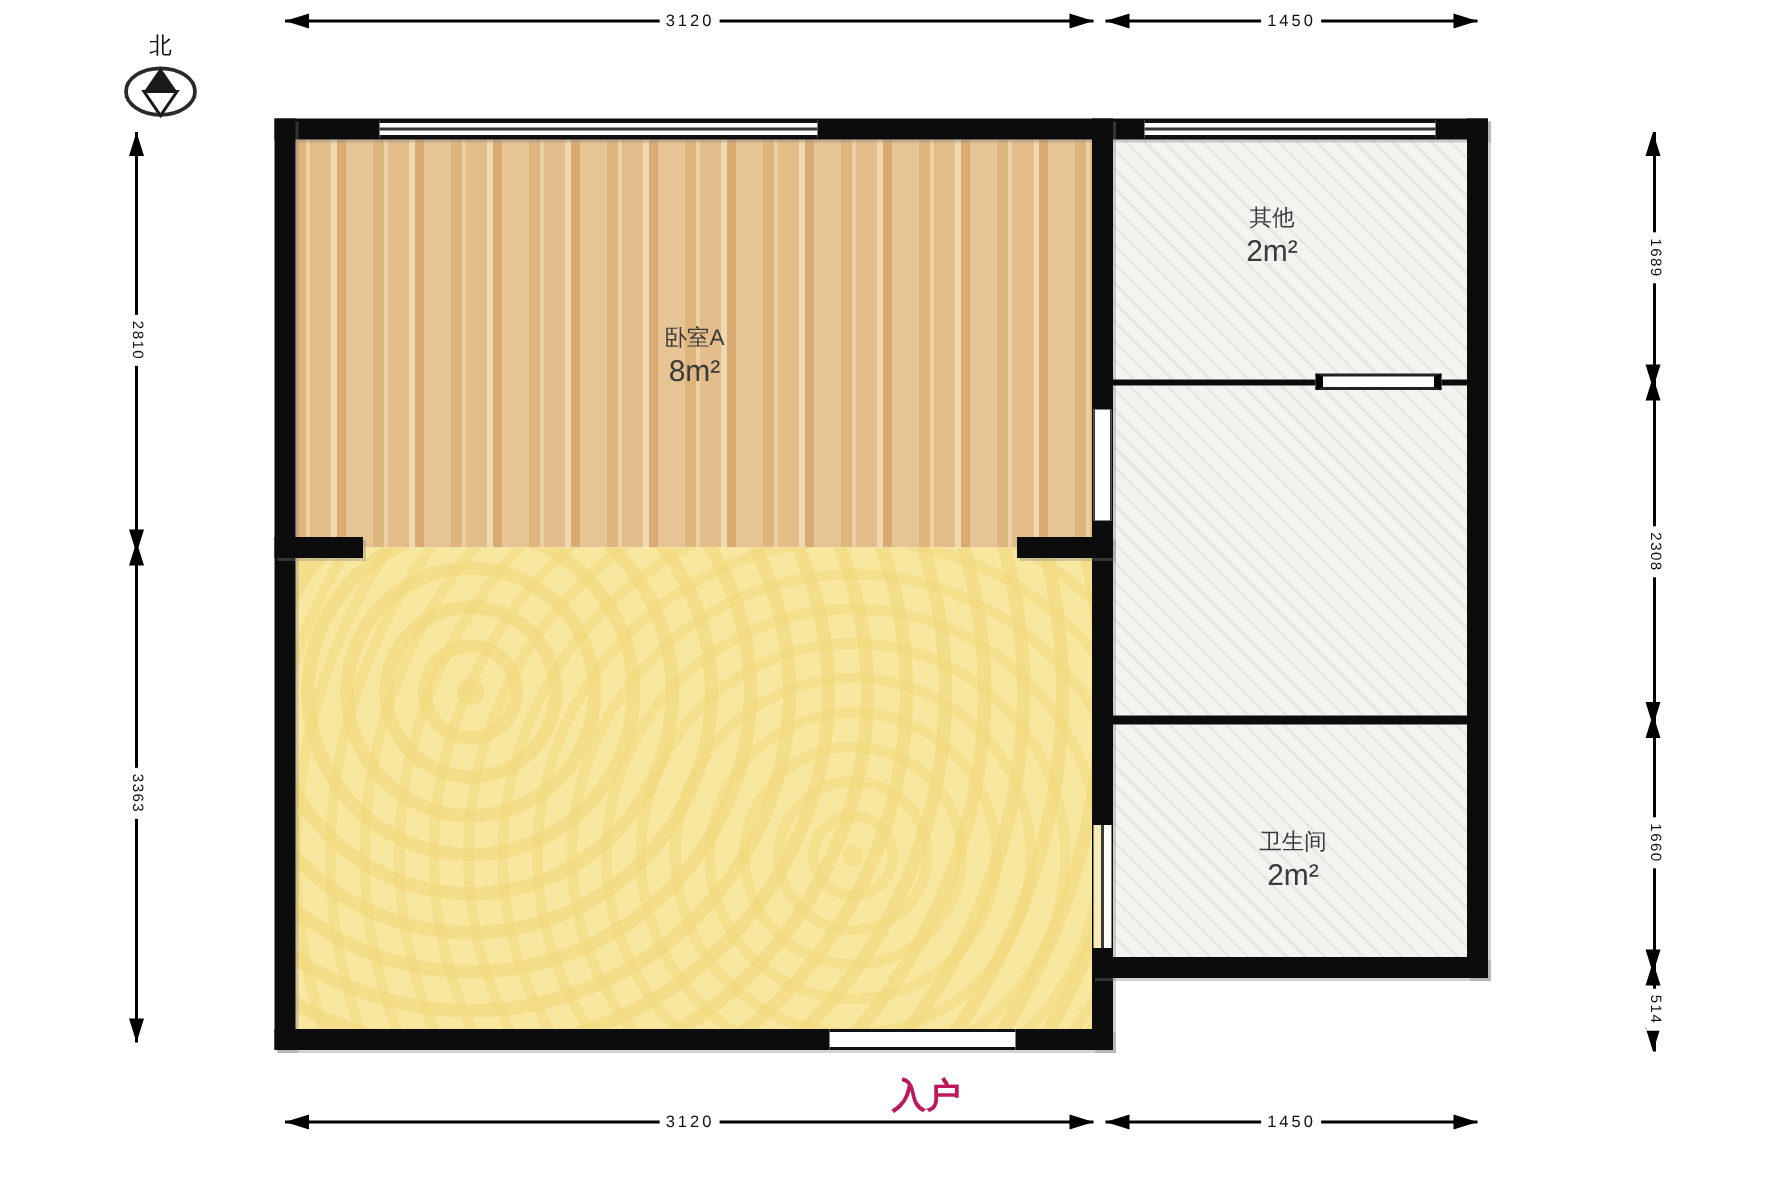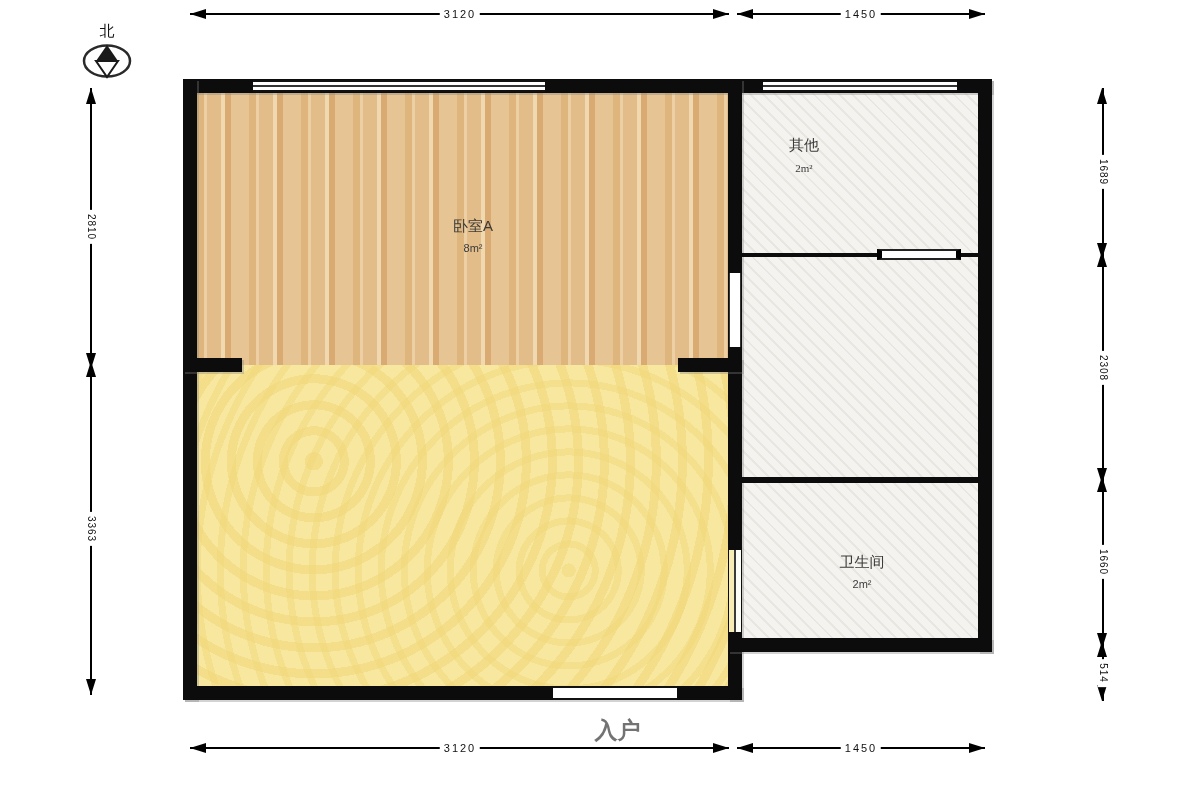--- a/index.html
+++ b/index.html
@@ -43,22 +43,22 @@
   .ar-r{border-top:5px solid transparent;border-bottom:5px solid transparent;border-left:16px solid #000;}
   .ar-u{border-left:5px solid transparent;border-right:5px solid transparent;border-bottom:16px solid #000;}
   .ar-d{border-left:5px solid transparent;border-right:5px solid transparent;border-top:16px solid #000;}
   .dim-label{position:absolute;transform:translate(-50%,-50%);background:#fff;padding:0 4px;
     font-size:11px;letter-spacing:2px;color:#111;z-index:6;white-space:nowrap;}
   .dim-label-v{position:absolute;transform:translate(-50%,-50%) rotate(90deg);background:#fff;padding:0 4px;
     font-size:10px;letter-spacing:1px;color:#111;z-index:6;white-space:nowrap;}
   
   .room-label{position:absolute;z-index:6;text-align:center;color:#3a3a3a;}
   .room-label .rname{font-size:15px;line-height:23px;}
-  .room-label .rarea{font-size:11px;line-height:23px;}
-  .entrance-label{position:absolute;z-index:6;font-size:23px;font-weight:bold;color:#737373;text-align:center;}
+  .room-label .rarea{font-size:20px;line-height:23px;}
+  .entrance-label{position:absolute;z-index:6;font-size:23px;font-weight:bold;color:#be185d;text-align:center;}
   
   .compass{position:absolute;left:80px;top:22px;width:54px;text-align:center;z-index:6;}
   .compass .north-text{font-size:15px;color:#111;line-height:18px;}
 </style>
 </head>
 <body>
 
 <div class="canvas">
 
   <div class="compass">
@@ -90,25 +90,25 @@
 
   <div class="window" style="left:253px;top:80px;width:292px;height:12px;"></div>
   <div class="window" style="left:763px;top:80px;width:194px;height:12px;"></div>
   <div class="pass-window" style="left:877px;top:249px;width:84px;height:11px;"></div>
 
   <div class="opening-h" style="left:553px;top:686px;width:124px;height:14px;"></div>
   <div class="opening-v" style="left:729px;top:273px;width:12px;height:74px;"></div>
   <div class="opening-door" style="left:729px;top:550px;width:12px;height:82px;"></div>
   <div class="door-line" style="left:734px;top:550px;width:2px;height:82px;"></div>
 
-  <div class="room-label" style="left:393px;top:214px;width:160px;">
+  <div class="room-label" style="left:383px;top:214px;width:160px;">
     <div class="rname">卧室A</div>
     <div class="rarea">8m²</div>
   </div>
-  <div class="room-label" style="left:744px;top:134px;width:120px;font-family:Liberation Serif, serif;">
+  <div class="room-label" style="left:788px;top:134px;width:120px;">
     <div class="rname">其他</div>
     <div class="rarea">2m²</div>
   </div>
   <div class="room-label" style="left:802px;top:550px;width:120px;">
     <div class="rname">卫生间</div>
     <div class="rarea">2m²</div>
   </div>
 
   <div class="entrance-label" style="left:560px;top:715px;width:115px;">入户</div>
 

